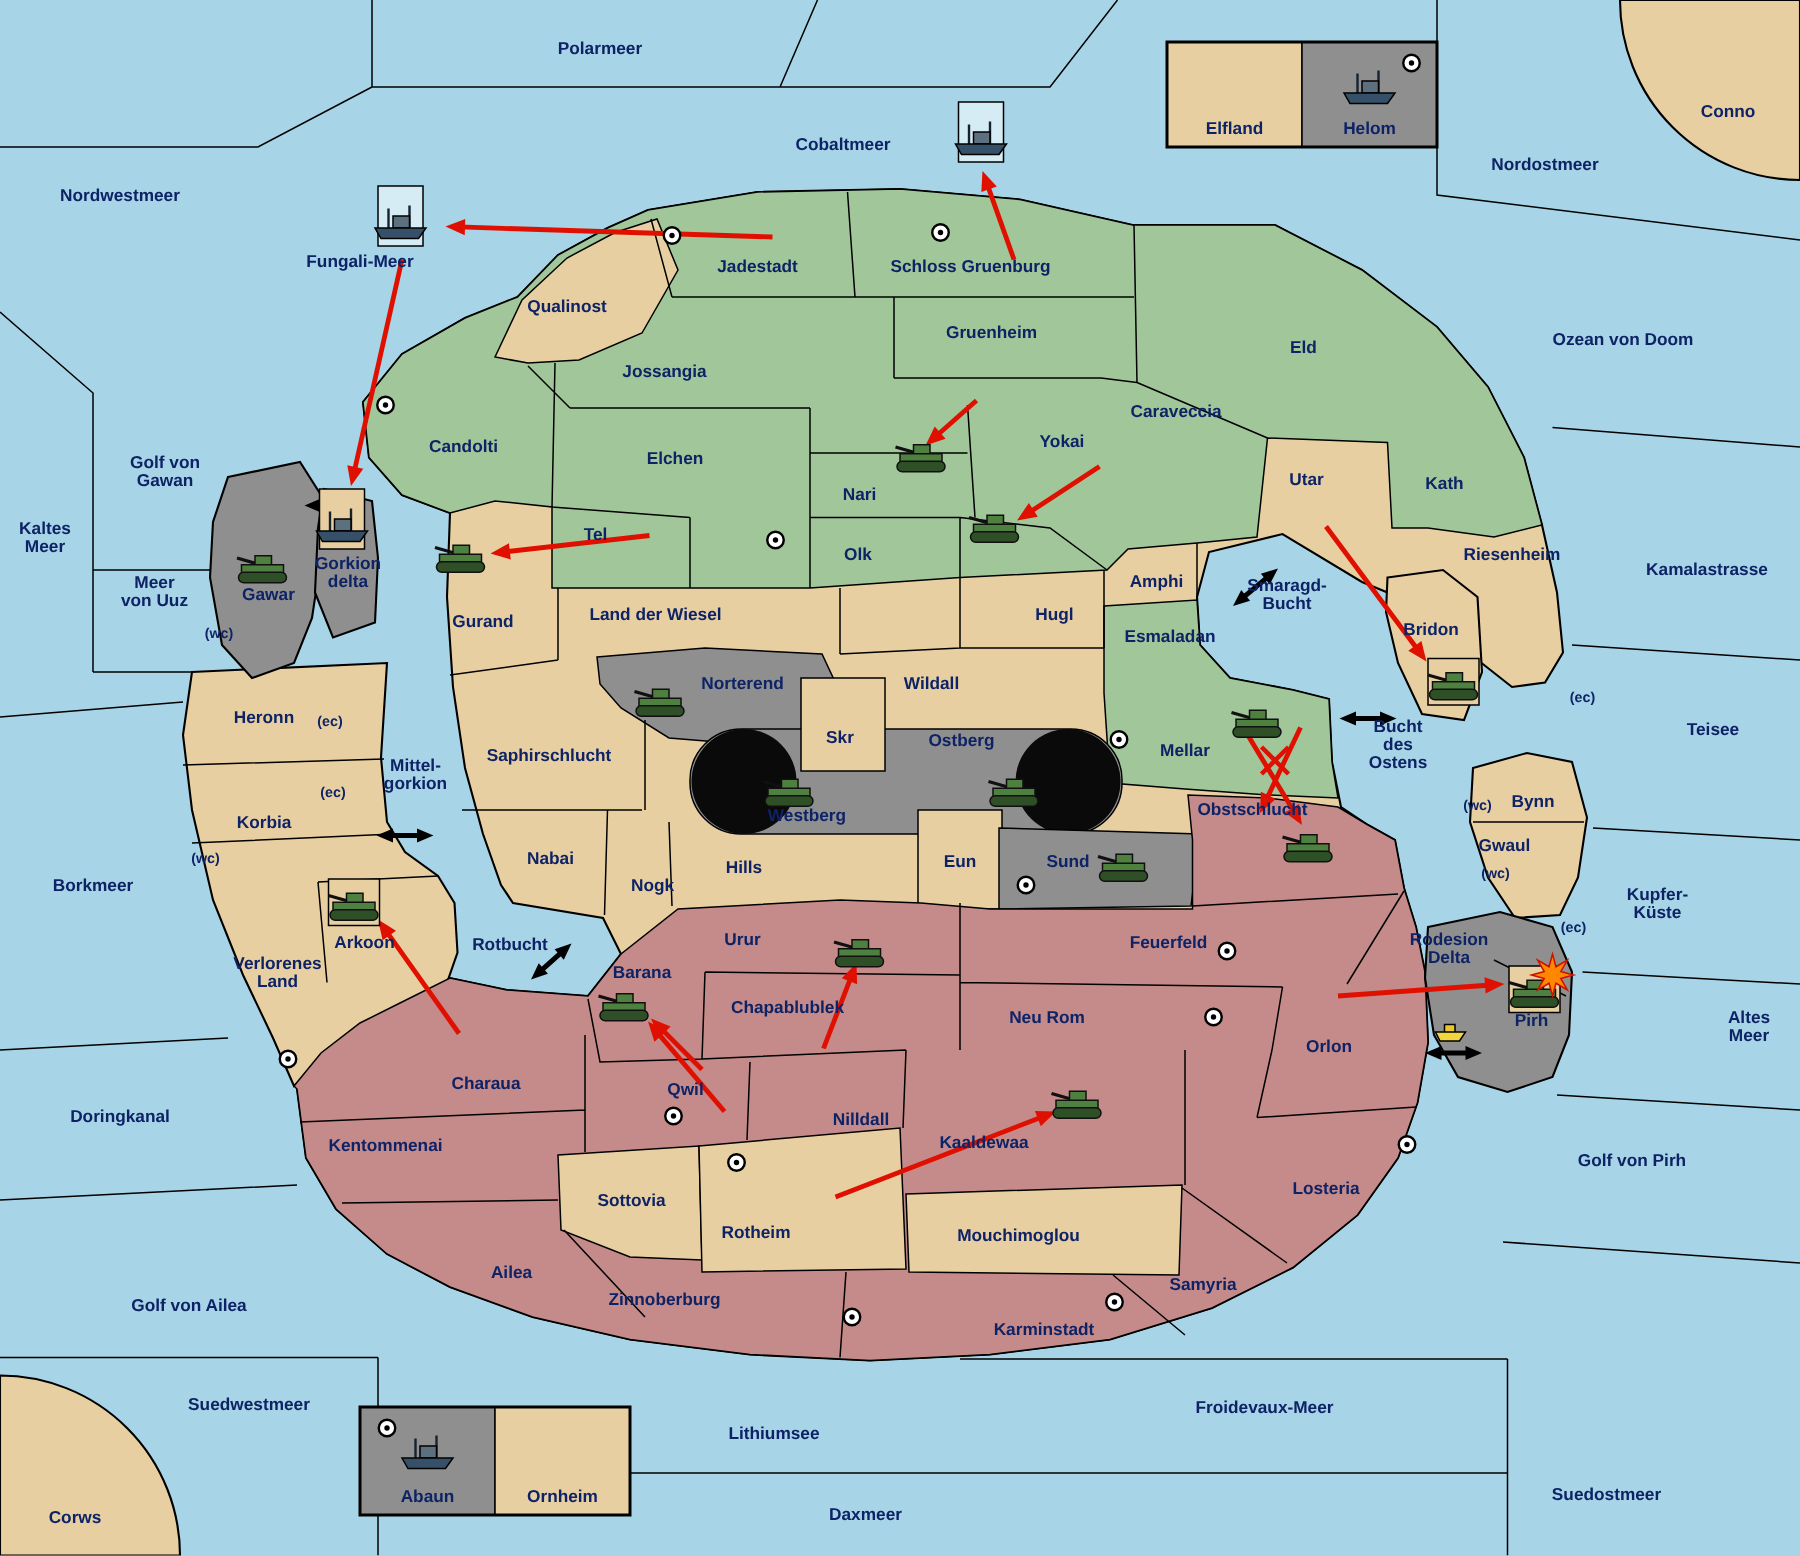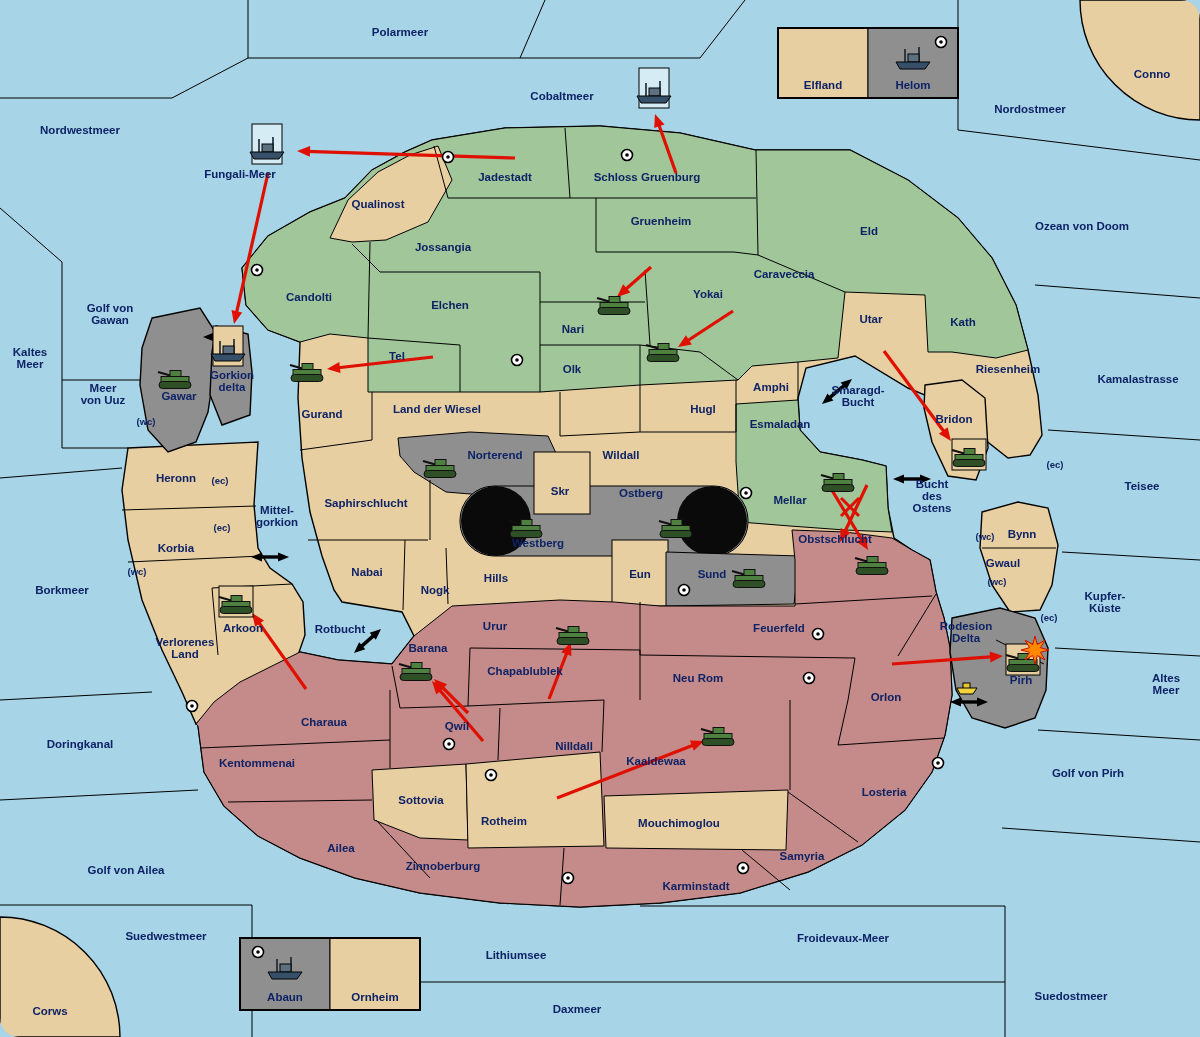--- a/index.html
+++ b/index.html
@@ -1,16 +1,16 @@
 <!DOCTYPE html>
 <html style="--sea: #a7d4e6; --tan: #e8cfa2; --green: #a0c69a; --gray: #8f8f8f; --red: #c58a8a; --label: #0e2366; --arrow: #e01000;"><head>
 <meta charset="utf-8">
 <style>
   html,body{margin:0;padding:0;background:#a7d4e6;}
-  #stage{position:relative;width:1200px;height:1037px;overflow:hidden;border-radius:19px;}
+  #stage{position:relative;width:1200px;height:1037px;overflow:hidden;}
   svg{display:block;}
   :root{
     --sea:#a7d4e6; --tan:#e8cfa2; --green:#a0c69a; --gray:#8f8f8f;
     --red:#c58a8a; --label:#0e2366; --arrow:#e01000;
   }
   .sea{fill:var(--sea);}
   .tan{fill:var(--tan);stroke:#000;stroke-width:1;}
   .green{fill:var(--green);stroke:#000;stroke-width:1;}
   .gray{fill:var(--gray);stroke:#000;stroke-width:1;}
   .redz{fill:var(--red);stroke:#000;stroke-width:1;}

